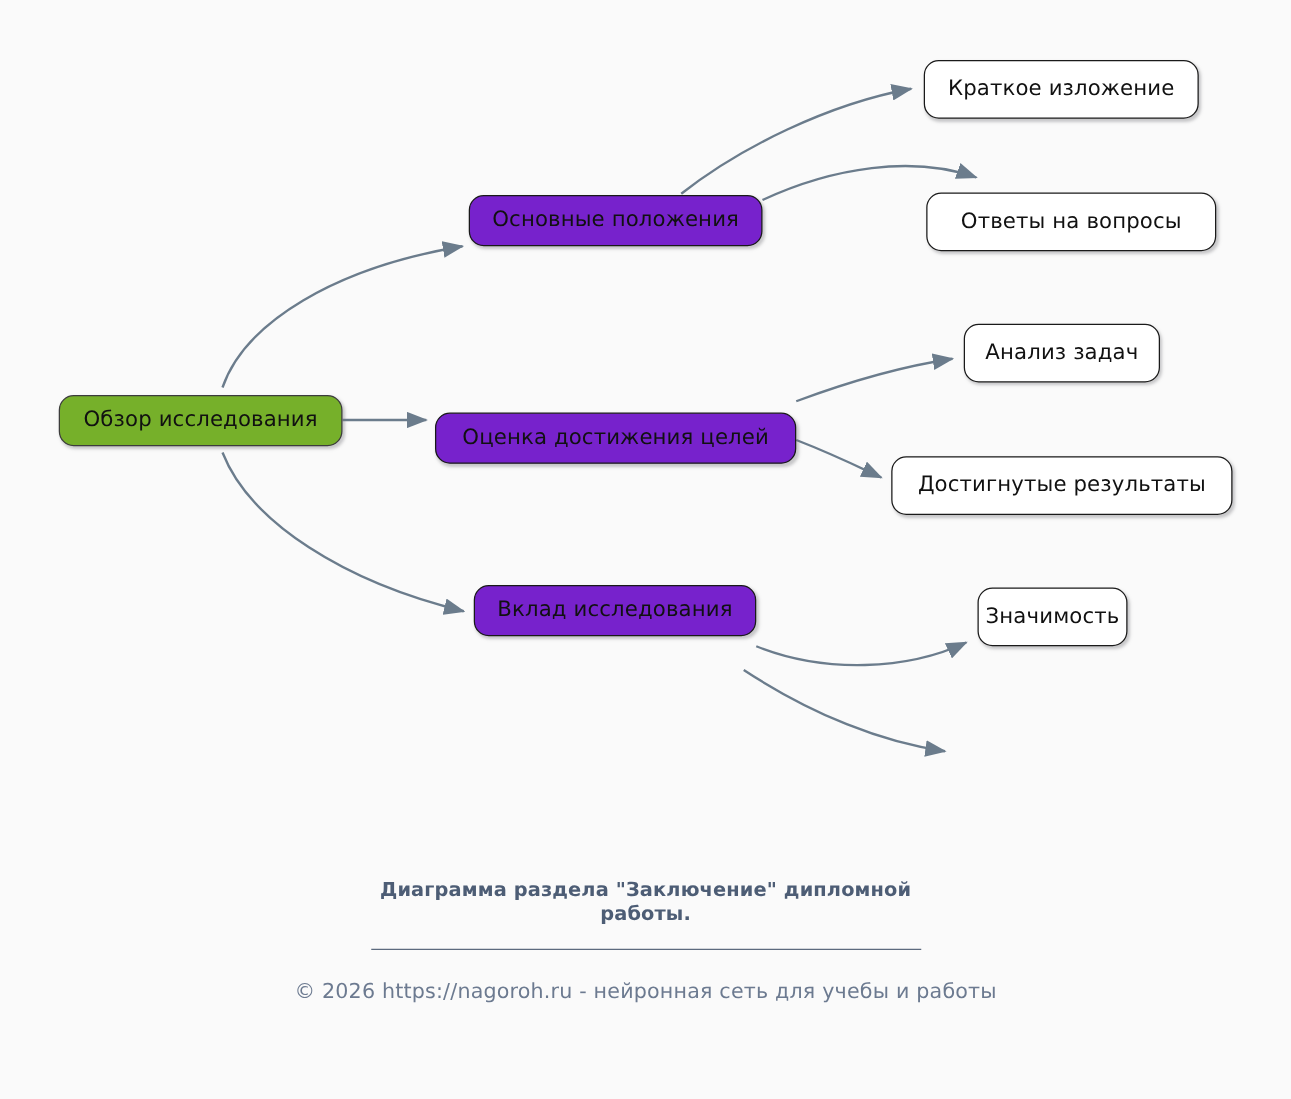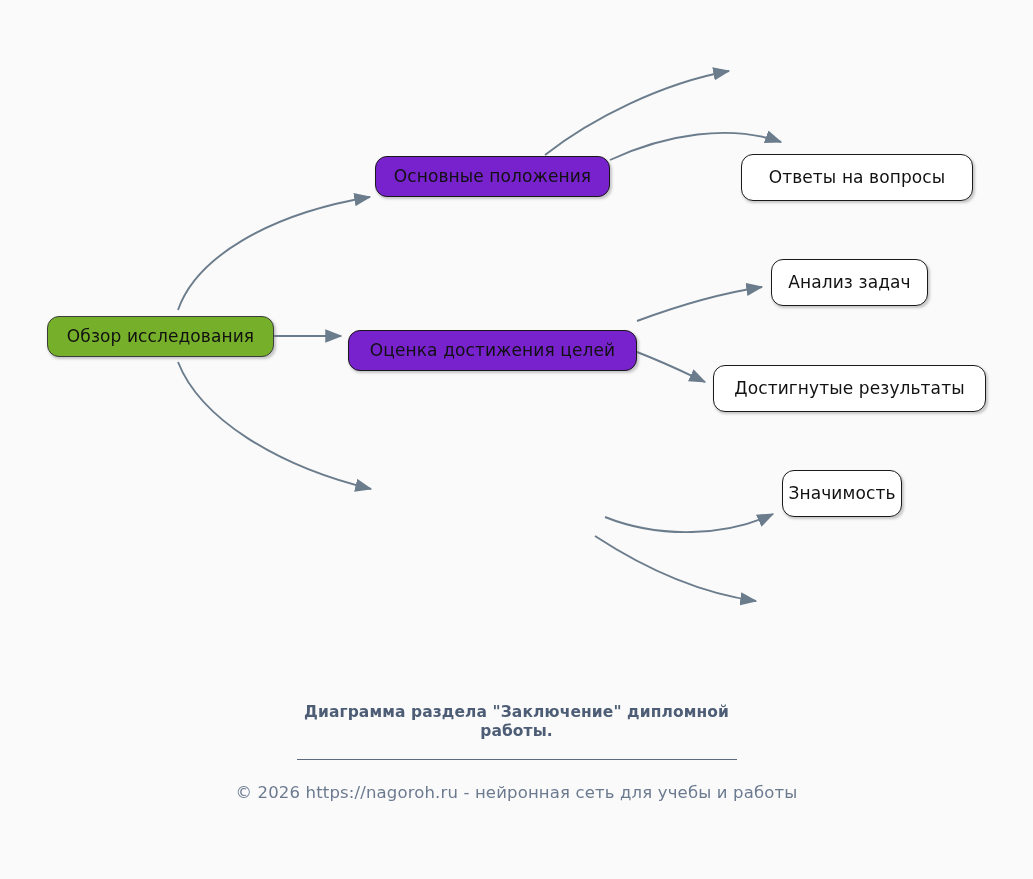--- a/index.html
+++ b/index.html
@@ -123,21 +123,27 @@
   </div>
 
   <div class="node node-branch" style="left:375px; top:156px; width:235px; height:41px;justify-content:center;">
     <span class="node-label">Основные положения</span>
   </div>
 
   <div class="node node-branch" style="left:348px; top:315px; width:289px; height:41px;margin-top:15px;">
     <span class="node-label">Оценка достижения целей</span>
   </div>
 
+  <div class="node node-branch" style="left:379px; top:468px; width:226px; height:41px;">
+    <span class="node-label">Вклад исследования</span>
+  </div>
 
+  <div class="node node-leaf" style="left:739px; top:48px; width:220px; height:47px;">
+    <span class="node-label">Краткое изложение</span>
+  </div>
 
   <div class="node node-leaf" style="left:741px; top:154px; width:232px; height:47px;">
     <span class="node-label">Ответы на вопросы</span>
   </div>
 
   <div class="node node-leaf" style="left:713px; top:365px; width:273px; height:47px;">
     <span class="node-label">Достигнутые результаты</span>
   </div>
 
   <div class="node node-leaf" style="left:771px; top:259px; width:157px; height:47px;">

